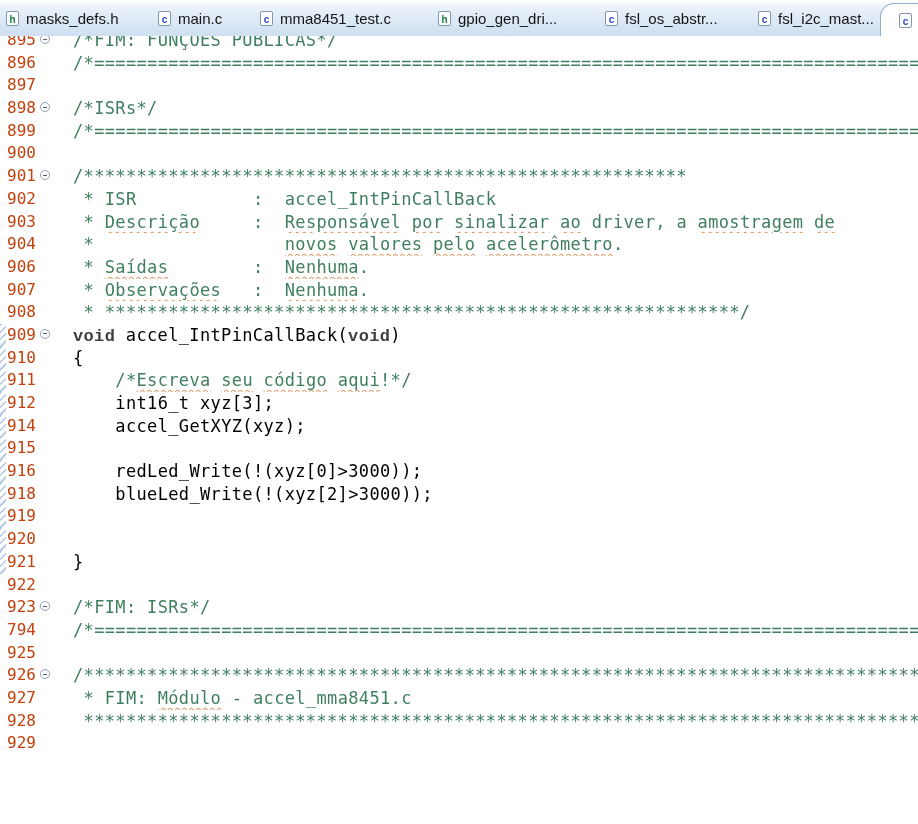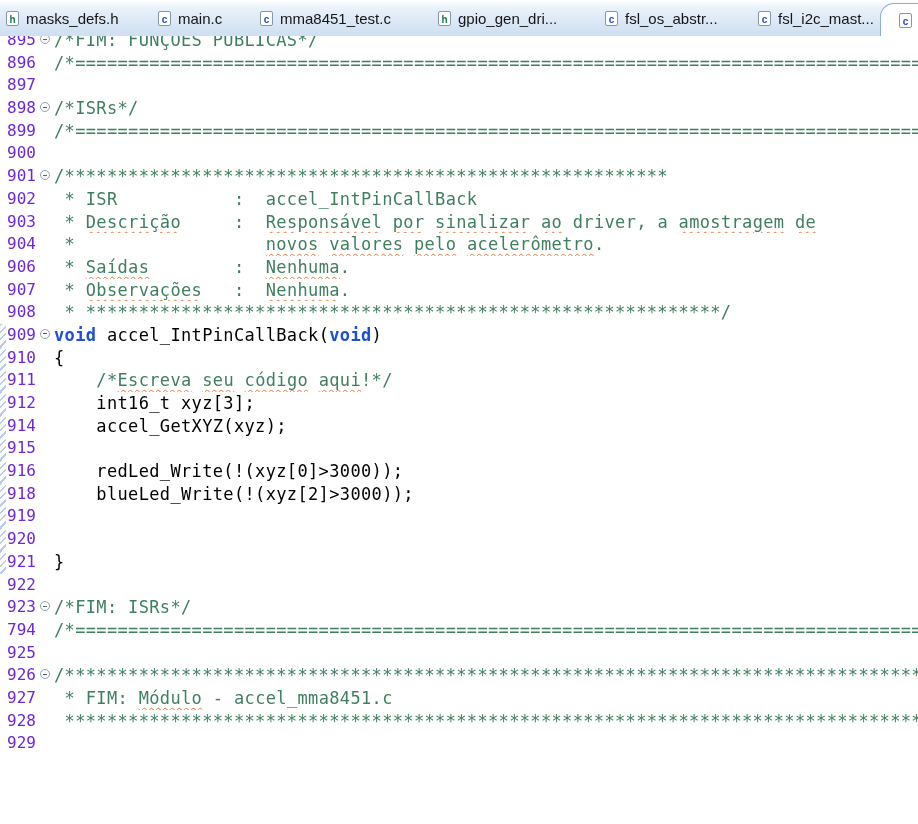--- a/index.html
+++ b/index.html
@@ -37,35 +37,35 @@
   #lines{margin-top:-7px;}
   .row{
     display:flex;height:22.7px;line-height:22.7px;
     font-family:"DejaVu Sans Mono",monospace;font-size:17px;letter-spacing:0.35px;
     white-space:pre;
   }
   .ruler{width:6px;flex:none;}
   .ruler.diff{background:repeating-linear-gradient(135deg,#b7cde7 0 2px,#ffffff 2px 5px);}
   .lnum{
     width:30px;flex:none;text-align:right;padding-right:2px;
-    color:#6d28d9;font-size:16px;letter-spacing:0;
+    color:#c2410c;font-size:16px;letter-spacing:0;
   }
   .foldcol{width:16px;flex:none;position:relative;}
   .fold-marker{
     position:absolute;left:2px;top:5px;width:10px;height:10px;box-sizing:border-box;
     border:1px solid #93a1b4;border-radius:50%;background:#fff;
   }
   .fold-marker::after{
     content:"";position:absolute;left:2px;right:2px;top:3.5px;height:1px;background:#55636f;
   }
-  .code{flex:1;overflow:hidden;color:#000;}
+  .code{flex:1;overflow:hidden;color:#000;margin-left:19px;}
   .code.hl{background:#e8f2fe;}
   .cursor{display:inline-block;width:2px;height:17px;background:#000;vertical-align:-3px;}
   .cm{color:#3f7f5f;}
-  .kw{color:#1d4ed8;font-weight:bold;}
+  .kw{color:#404040;font-weight:bold;font-family:Liberation Mono, monospace;}
   .b{font-weight:normal;}
   .sq{
     text-decoration-line:underline;
     text-decoration-style:wavy;
     text-decoration-color:#e07b39;
     text-decoration-thickness:1px;
     text-underline-offset:3px;
     text-align:center;
   }
 </style>

